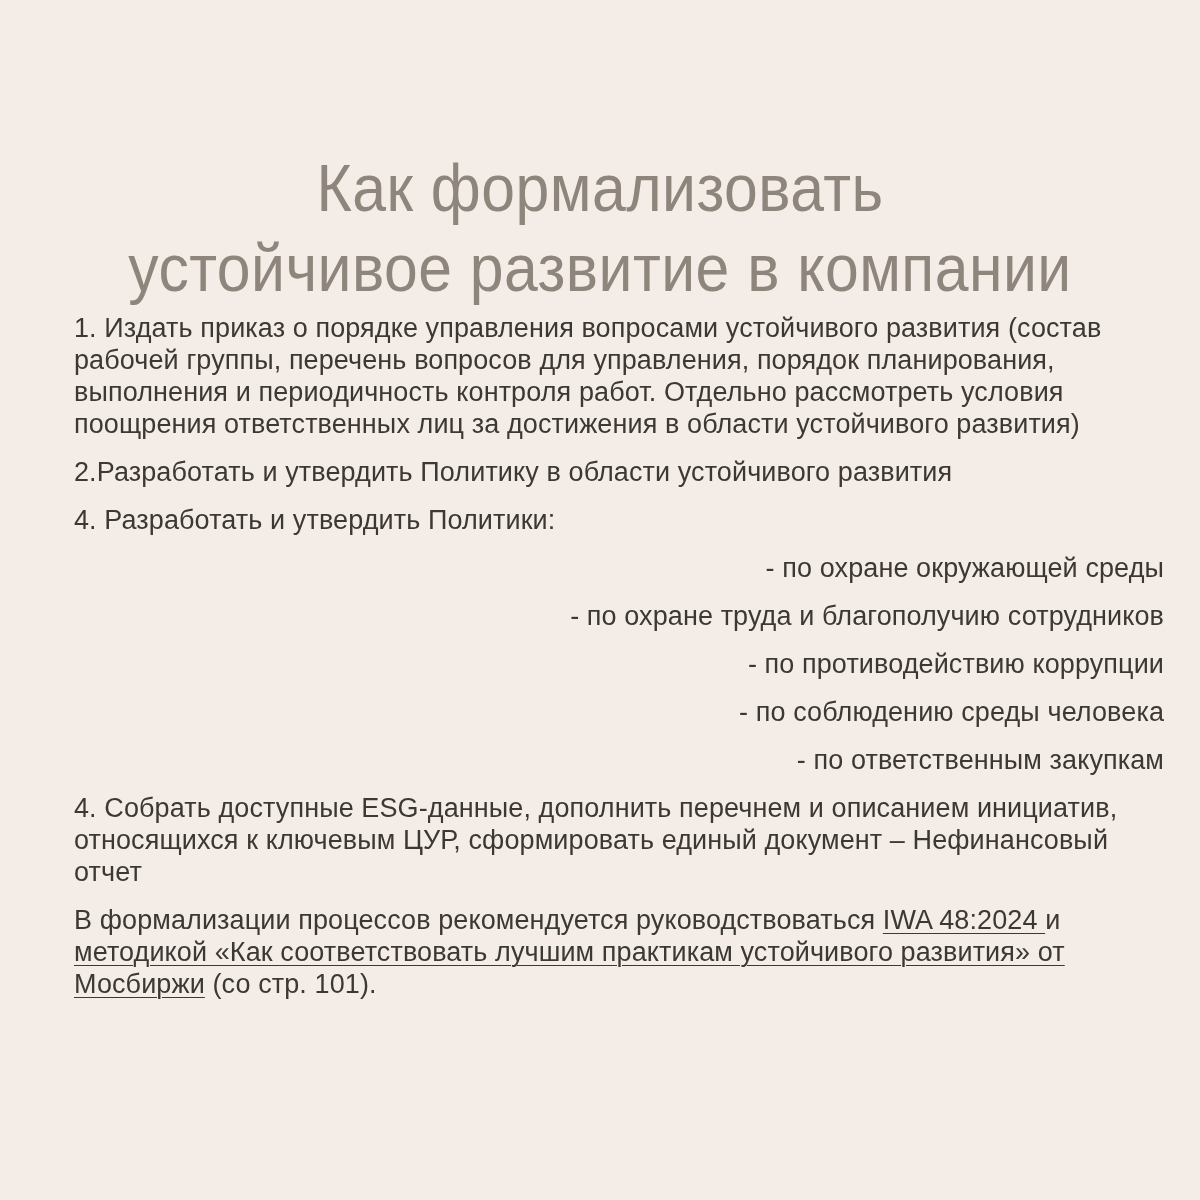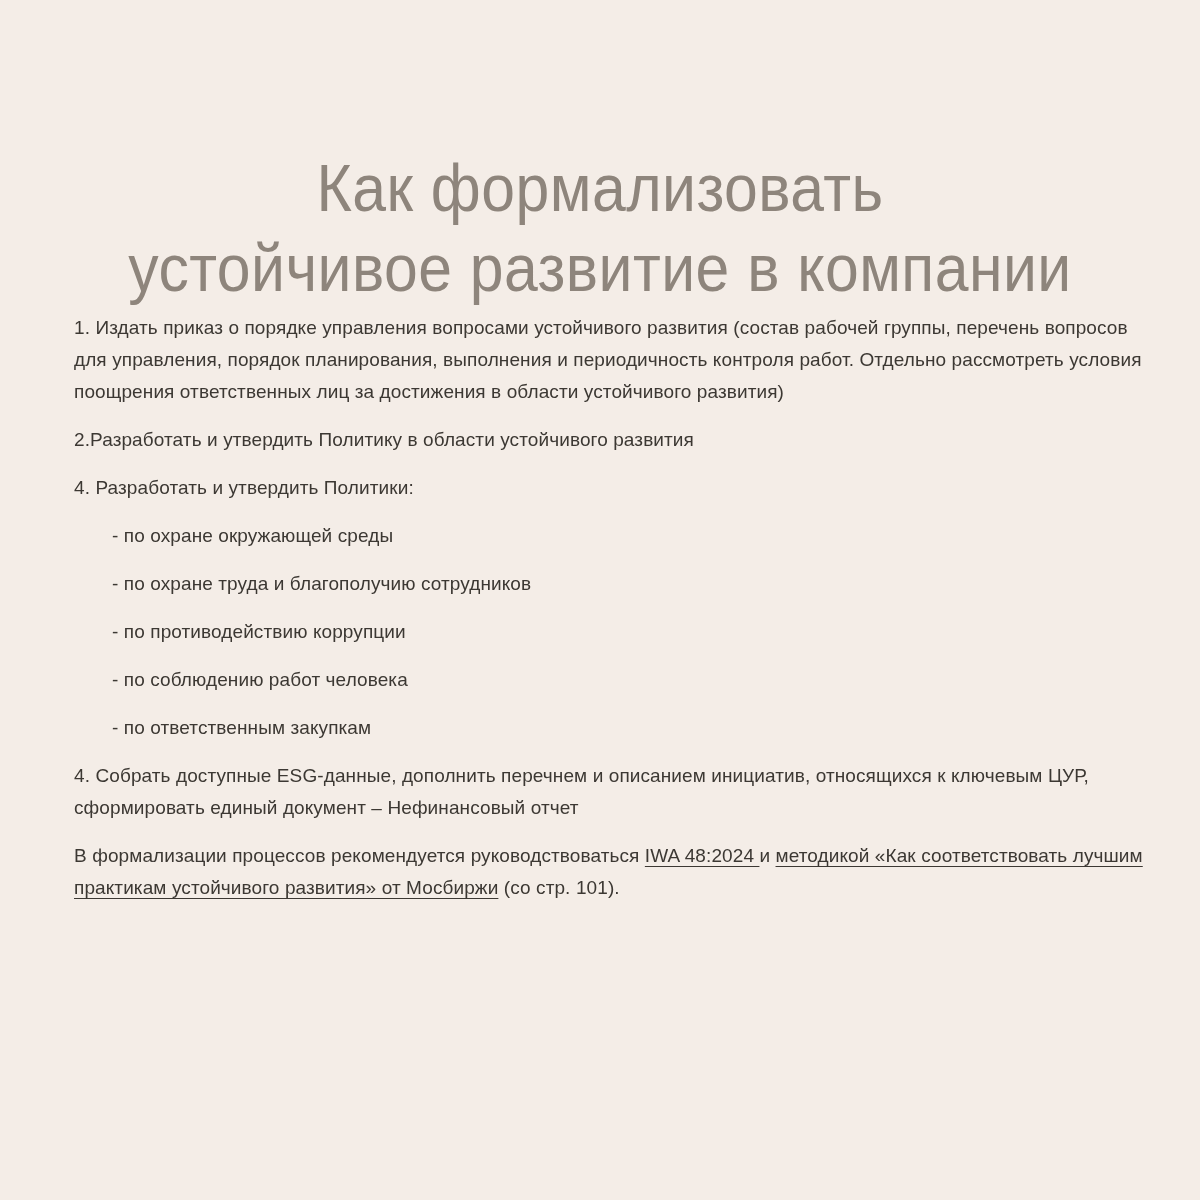--- a/index.html
+++ b/index.html
@@ -31,31 +31,32 @@
       transform-origin: center top;
     }
     .title .line {
       display: block;
     }
     .content {
       position: absolute;
       left: 74px;
       top: 312px;
       width: 1090px;
-      font-size: 19px;
+      font-size: 27px;
       line-height: 32px;
       color: #3c3833;
       letter-spacing: 0.1px;
     }
     .para {
       margin: 0 0 16px 0;
     }
     .sub {
       margin: 0 0 16px 0;
       padding-left: 38px;
+      text-align: right;
     }
     .link {
       color: #3c3833;
       text-decoration: underline;
       text-underline-offset: 4px;
       text-decoration-thickness: 1px;
     }
     .note {
       margin-top: 16px;
     }
@@ -68,17 +69,17 @@
   <span class="line">устойчивое развитие в компании</span>
 </h1>
 
 <div class="content">
   <p class="para">1. Издать приказ о порядке управления вопросами устойчивого развития (состав рабочей группы, перечень вопросов для управления, порядок планирования, выполнения и периодичность контроля работ. Отдельно рассмотреть условия поощрения ответственных лиц за достижения в области устойчивого развития)</p>
   <p class="para">2.Разработать и утвердить Политику в области устойчивого развития</p>
   <p class="para">4. Разработать и утвердить Политики:</p>
   <p class="sub">- по охране окружающей среды</p>
   <p class="sub">- по охране труда и благополучию сотрудников</p>
   <p class="sub">- по противодействию коррупции</p>
-  <p class="sub">- по соблюдению работ человека</p>
+  <p class="sub">- по соблюдению среды человека</p>
   <p class="sub">- по ответственным закупкам</p>
   <p class="para">4. Собрать доступные ESG-данные, дополнить перечнем и описанием инициатив, относящихся к ключевым ЦУР, сформировать единый документ – Нефинансовый отчет</p>
   <p class="para note"><span>В формализации процессов рекомендуется руководствоваться </span><a class="link">IWA 48:2024 </a><span>и </span><a class="link">методикой «Как соответствовать лучшим практикам устойчивого развития» от Мосбиржи</a><span> (со стр. 101).</span></p>
 </div>
 
 </body></html>

